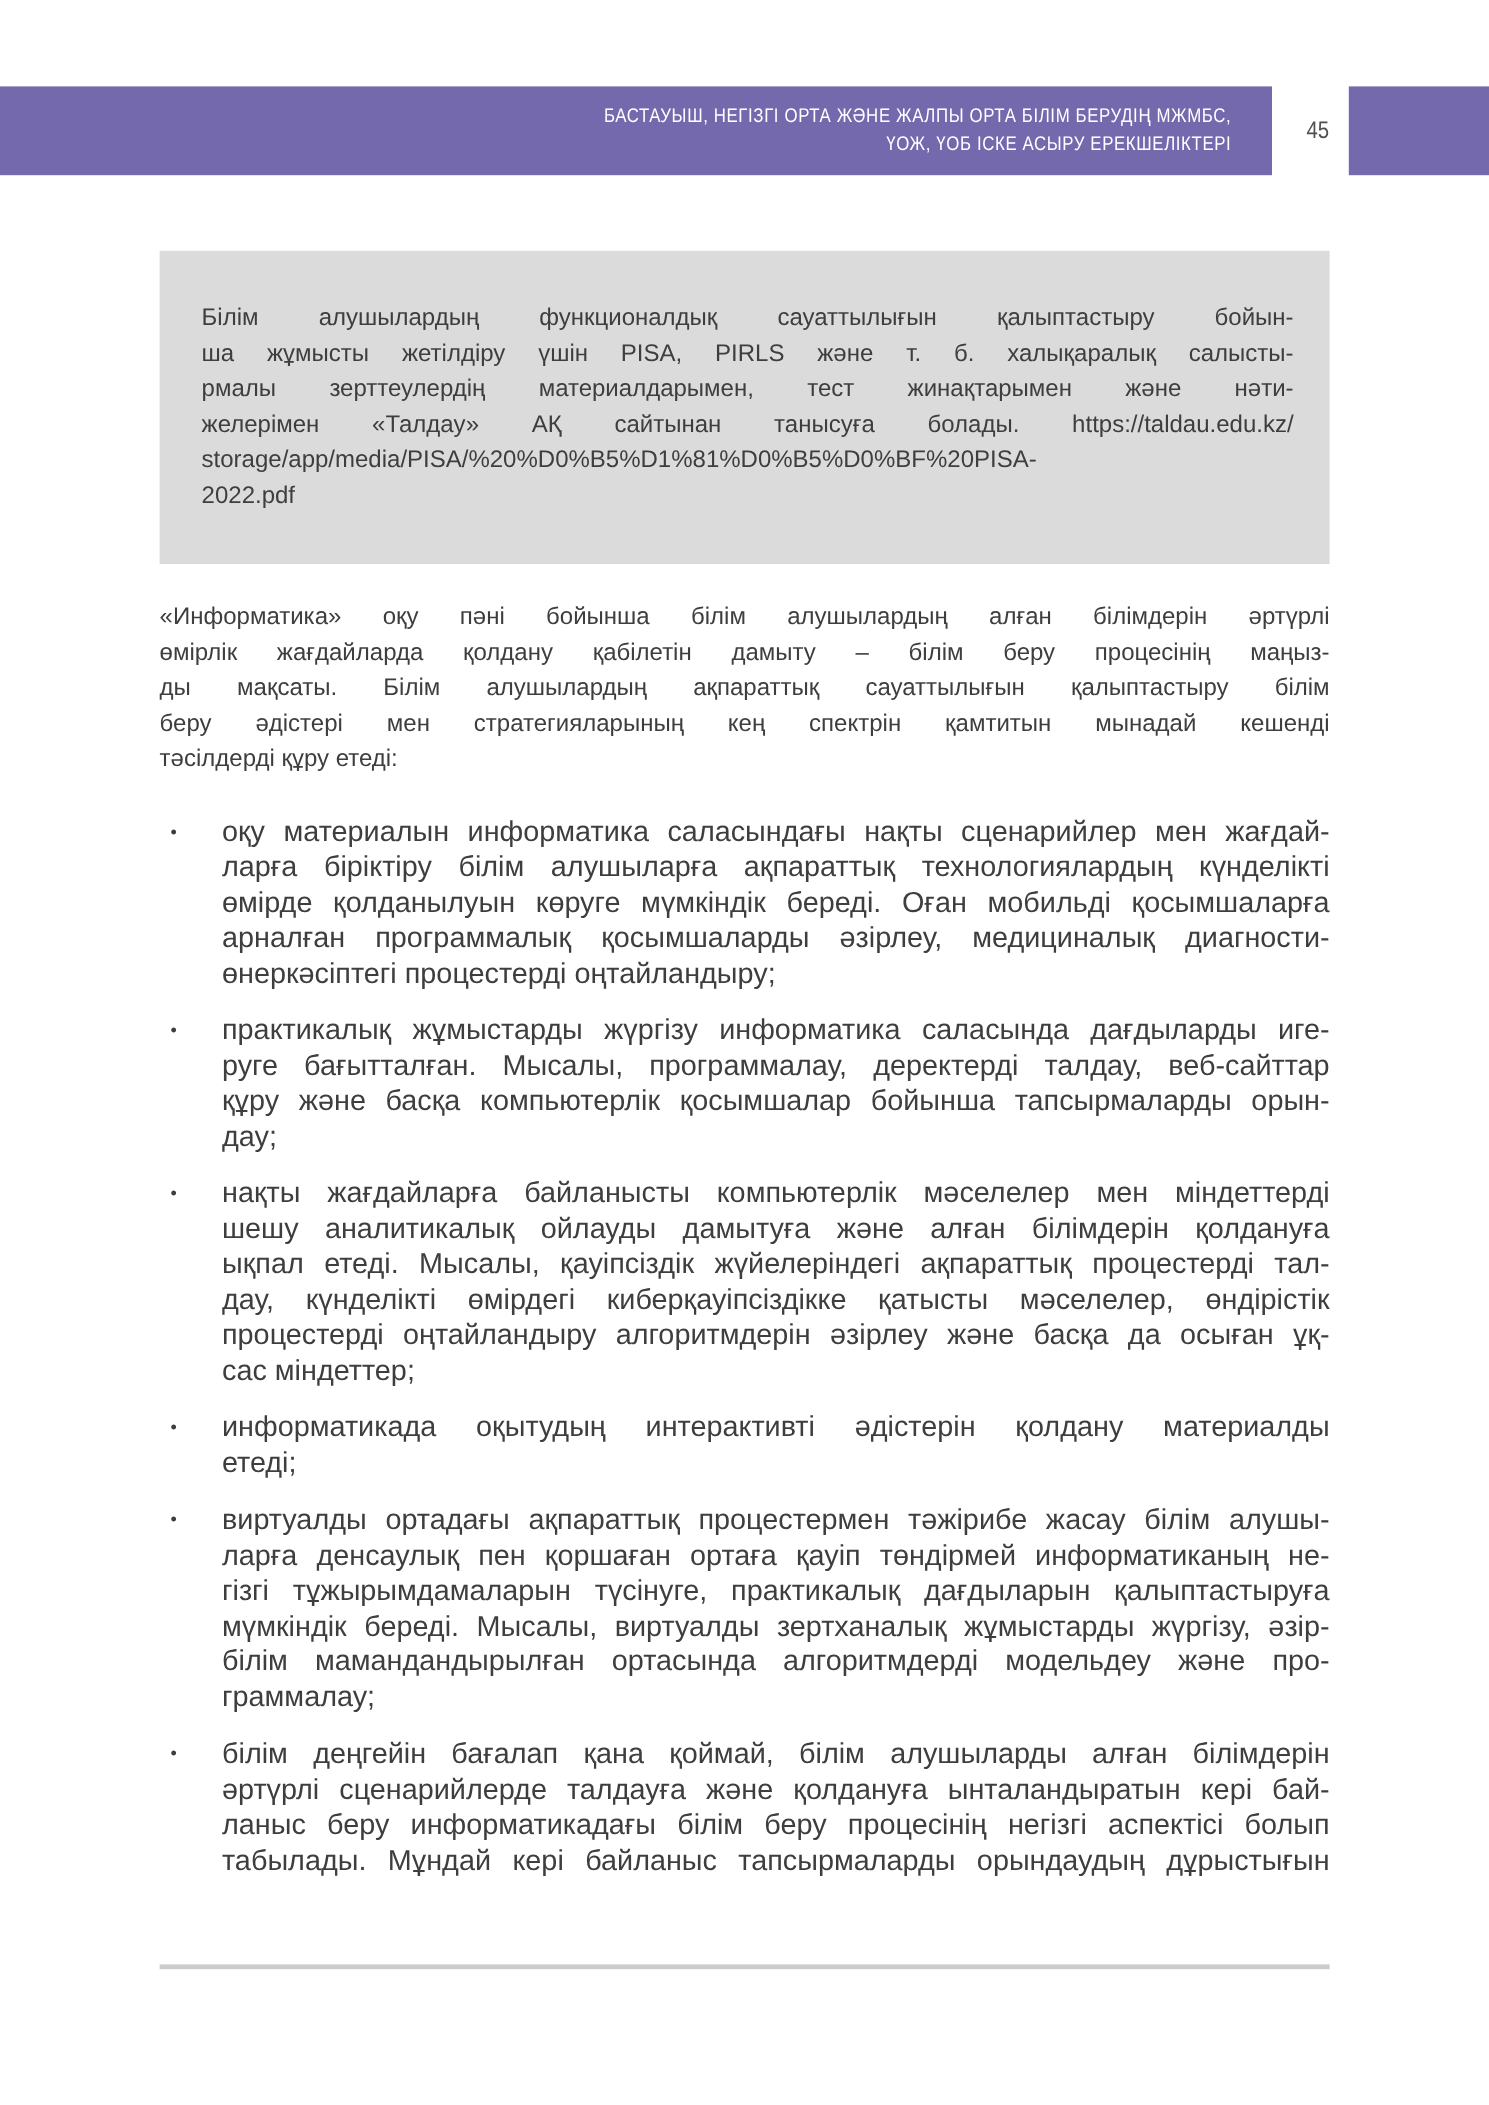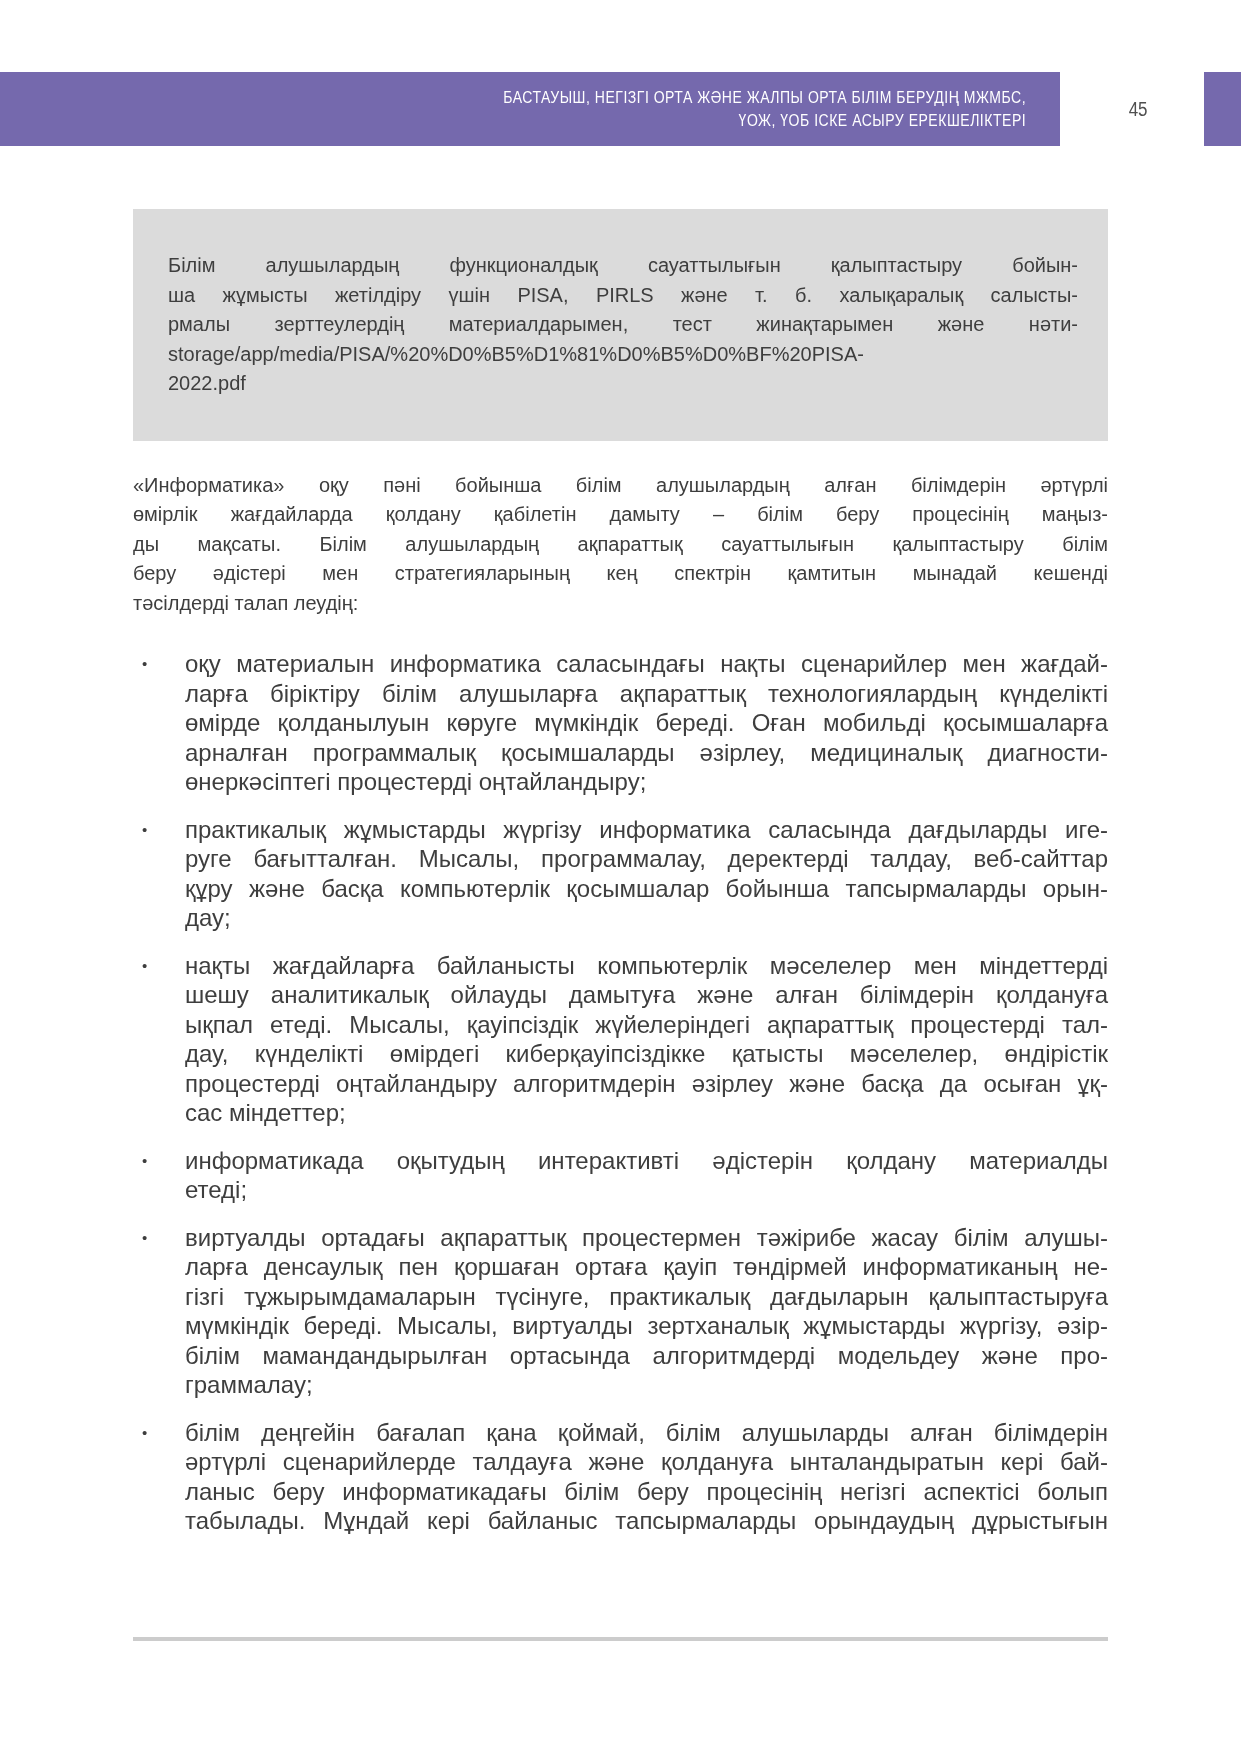--- a/index.html
+++ b/index.html
@@ -9,21 +9,21 @@
     font-family: "Liberation Sans", sans-serif;
     color: #3e3e3e;
     position: relative;
     overflow: hidden;
   }
   .page { position: relative; width: 1241px; height: 1754px; }
 
   
   .band {
     position: absolute; top: 72px; left: 0; right: 0; height: 74px;
-    display: flex; align-items: stretch; gap: 40px;
+    display: flex; align-items: stretch;
   }
   .band-left {
     width: 1060px; background: #7569ad;
     display: flex; align-items: center; justify-content: flex-end;
   }
   .band-title {
     text-align: right;
     color: #ffffff;
     font-size: 16.5px;
     line-height: 23px;
@@ -101,30 +101,31 @@
     </div>
     <div class="band-right" style="background-color: rgb(117, 105, 173);"></div>
   </header>
 
   <main class="content">
 
     <section class="infobox" style="background-color: rgb(219, 219, 219);">
         <div class="line">Білім алушылардың функционалдық сауаттылығын қалыптастыру бойын-</div>
         <div class="line">ша жұмысты жетілдіру үшін PISA, PIRLS және т. б. халықаралық салысты-</div>
         <div class="line">рмалы зерттеулердің материалдарымен, тест жинақтарымен және нәти-</div>
+        <div class="line">желерімен «Талдау» АҚ сайтынан танысуға болады. https://taldau.edu.kz/</div>
         <div class="line">storage/app/media/PISA/%20%D0%B5%D1%81%D0%B5%D0%BF%20PISA-</div>
         <div class="line last">2022.pdf</div>
       </section>
 
     <div class="para">
         <div class="line">«Информатика» оқу пәні бойынша білім алушылардың алған білімдерін әртүрлі</div>
         <div class="line">өмірлік жағдайларда қолдану қабілетін дамыту – білім беру процесінің маңыз-</div>
         <div class="line">ды мақсаты. Білім алушылардың ақпараттық сауаттылығын қалыптастыру білім</div>
         <div class="line">беру әдістері мен стратегияларының кең спектрін қамтитын мынадай кешенді</div>
-        <div class="line last">тәсілдерді талап леудің:</div>
+        <div class="line last">тәсілдерді құру етеді:</div>
       </div>
 
     <ul class="bullets">
       <li class="bullet">
         <span class="marker">•</span>
         <div class="btext">
             <div class="line">оқу материалын информатика саласындағы нақты сценарийлер мен жағдай-</div>
             <div class="line">ларға біріктіру білім алушыларға ақпараттық технологиялардың күнделікті</div>
             <div class="line">өмірде қолданылуын көруге мүмкіндік береді. Оған мобильді қосымшаларға</div>
             <div class="line">арналған программалық қосымшаларды әзірлеу, медициналық диагности-</div>

